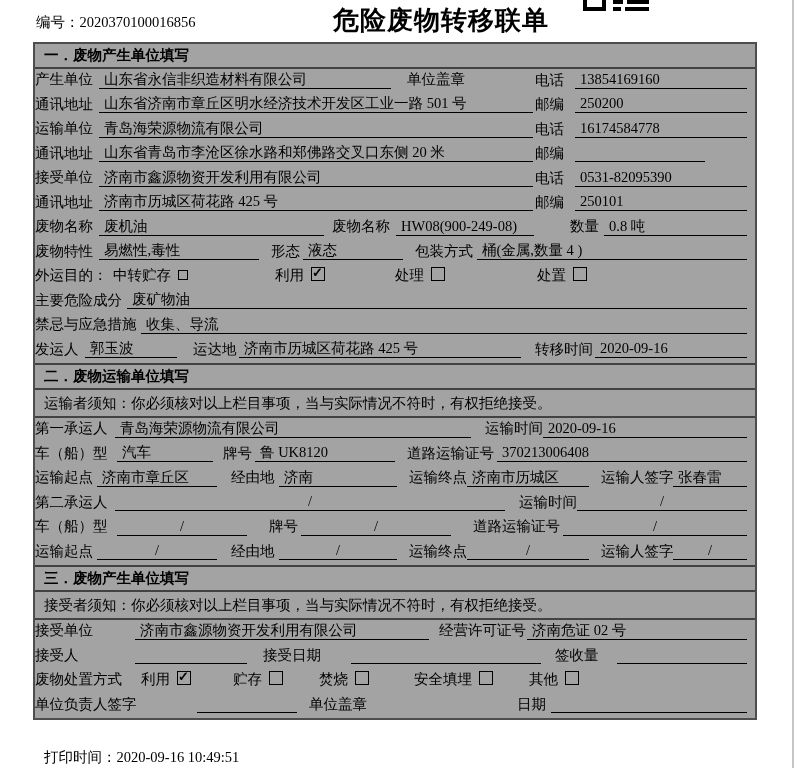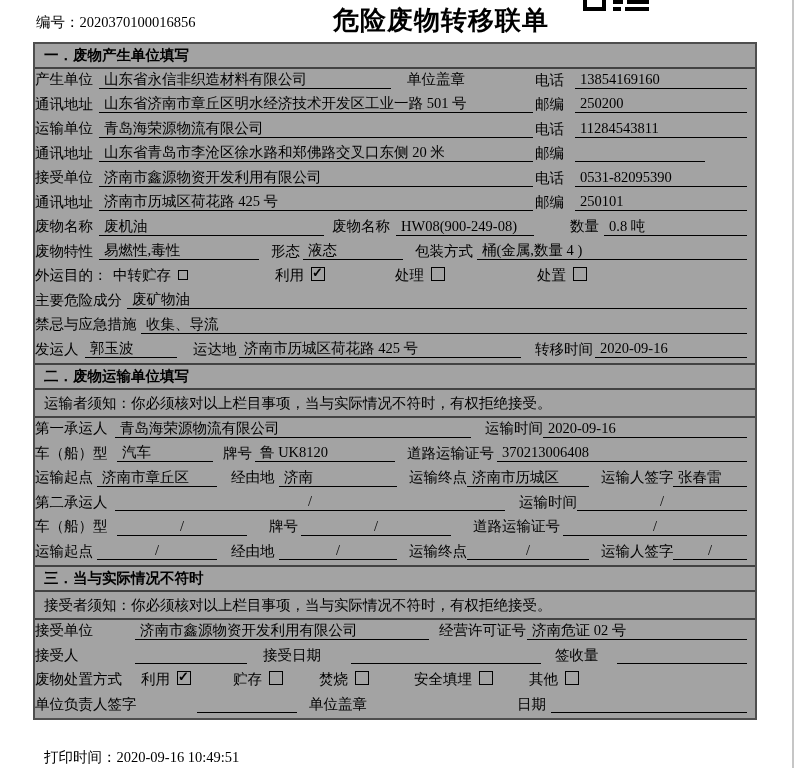--- a/index.html
+++ b/index.html
@@ -72,21 +72,21 @@
         <span class="lbl">邮编</span>
         <span class="u grow">250200</span>
       </span>
   </div>
 
   <div class="row">
     <span class="lbl" style="width:64px">运输单位</span>
     <span class="u" style="width:434px">青岛海荣源物流有限公司</span>
     <span class="rcol">
         <span class="lbl">电话</span>
-        <span class="u grow">11284543811</span>
+        <span class="u grow">16174584778</span>
       </span>
   </div>
 
   <div class="row">
     <span class="lbl" style="width:64px">通讯地址</span>
     <span class="u" style="width:434px">山东省青岛市李沧区徐水路和郑佛路交叉口东侧 20 米</span>
     <span class="rcol">
         <span class="lbl">邮编</span>
         <span class="u" style="width:130px"></span>
       </span>
@@ -206,21 +206,21 @@
     <span class="lbl" style="width:62px">运输起点</span>
     <span class="u slash" style="width:120px">/</span>
     <span class="lbl" style="margin-left:14px;width:48px">经由地</span>
     <span class="u slash" style="width:118px">/</span>
     <span class="lbl" style="margin-left:12px;width:58px">运输终点</span>
     <span class="u slash" style="width:122px">/</span>
     <span class="lbl" style="margin-left:12px;width:72px">运输人签字</span>
     <span class="u slash grow">/</span>
   </div>
 
-  <div class="sec-title mid">三．当与实际情况不符时</div>
+  <div class="sec-title mid">三．废物产生单位填写</div>
   <div class="notice"><span>接受者须知：</span><span>你必须核对以上栏目事项，当与实际情况不符时，有权拒绝接受。</span></div>
 
   <div class="row">
     <span class="lbl" style="width:100px">接受单位</span>
     <span class="u" style="width:294px">济南市鑫源物资开发利用有限公司</span>
     <span class="lbl" style="margin-left:10px;width:88px">经营许可证号</span>
     <span class="u grow">济南危证 02 号</span>
   </div>
 
   <div class="row">

